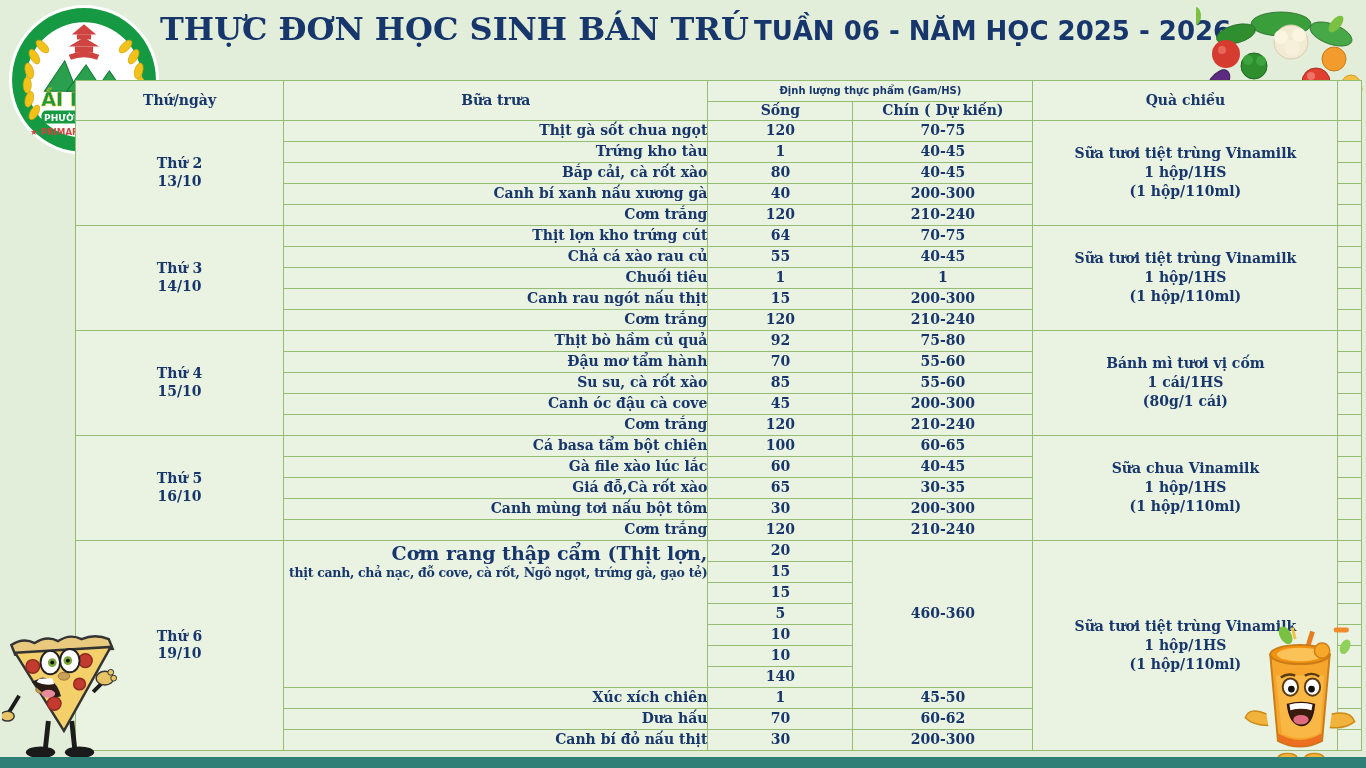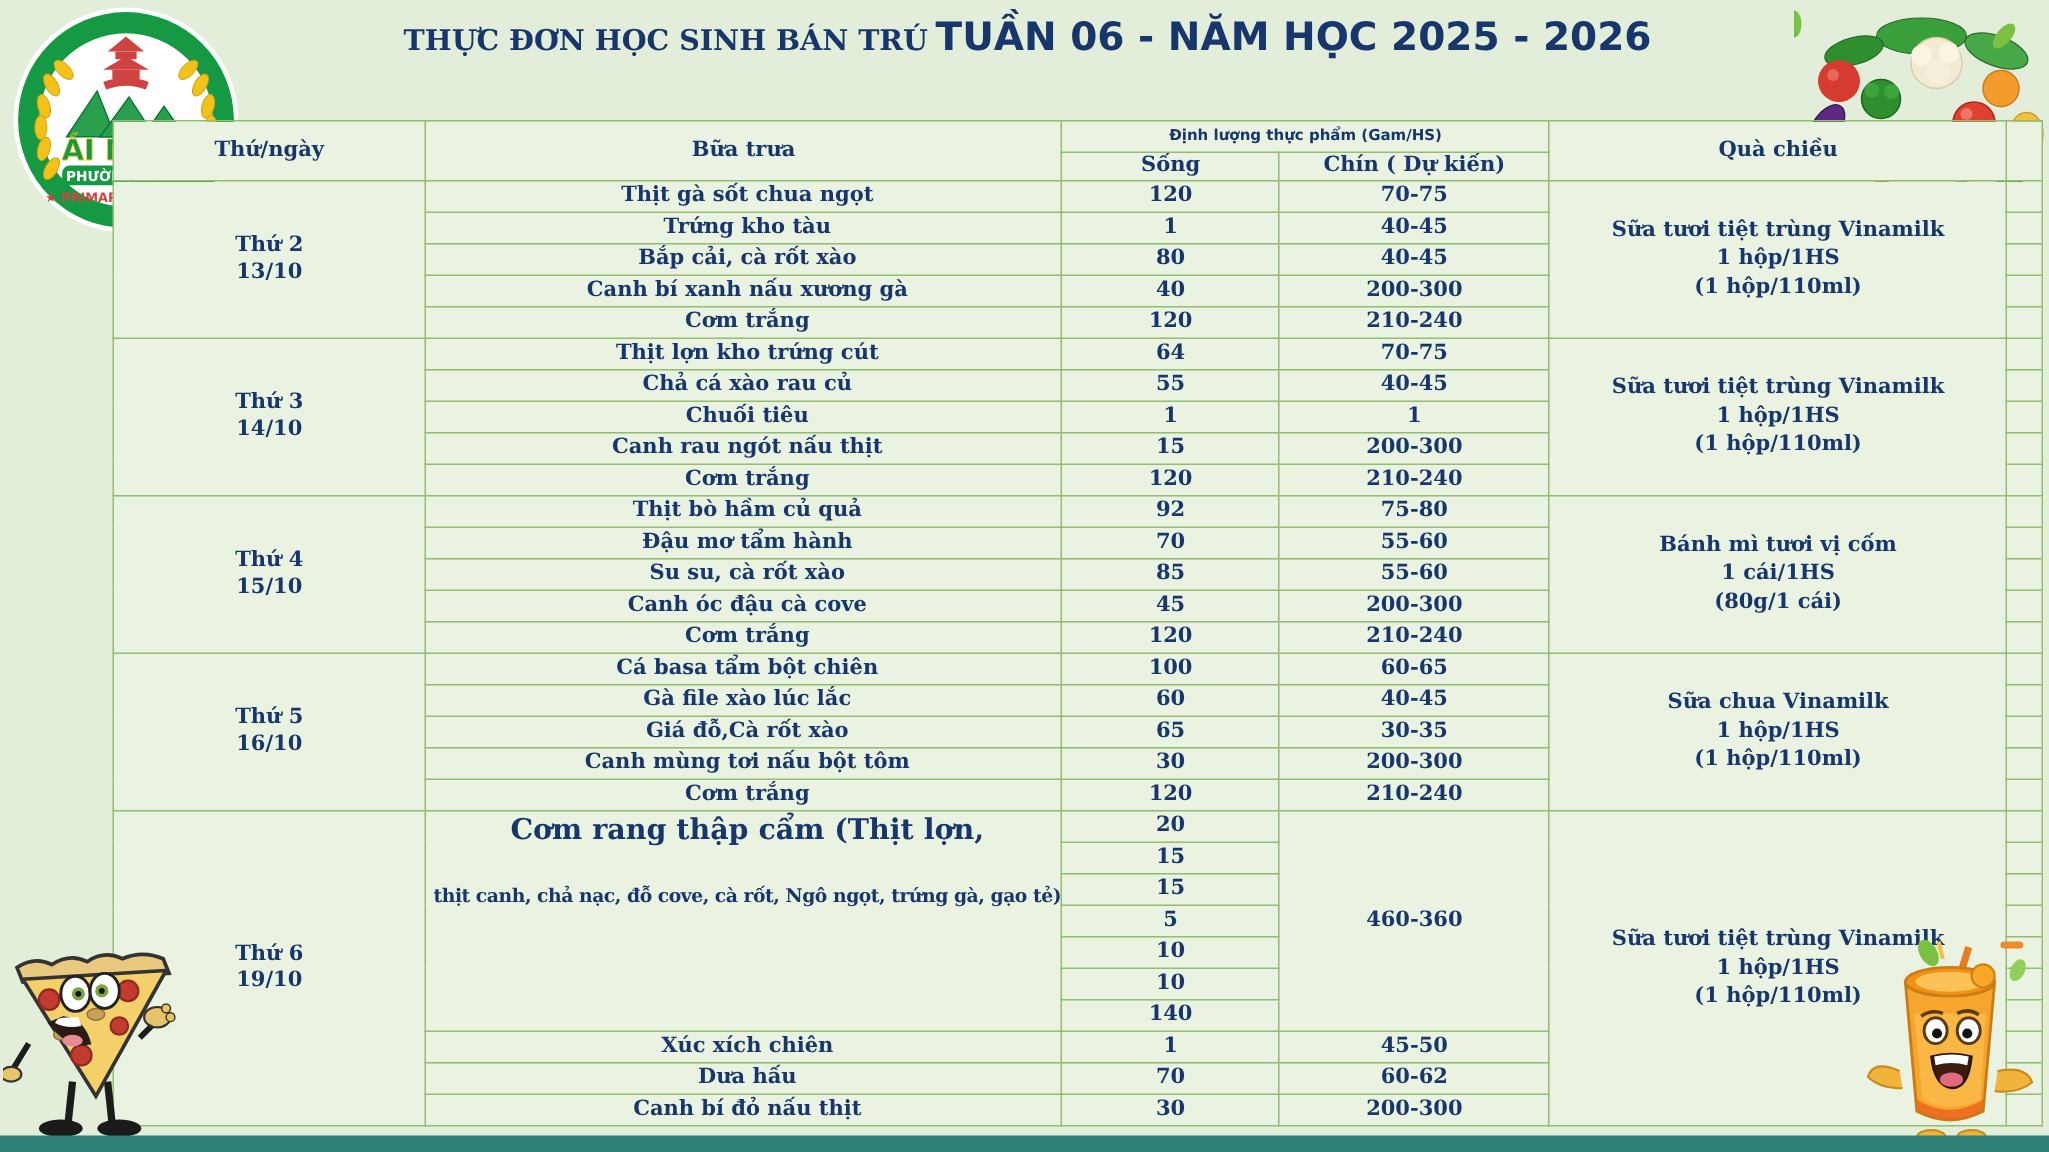--- a/index.html
+++ b/index.html
@@ -1,32 +1,32 @@
 <!DOCTYPE html>
 <html><head>
 <meta charset="utf-8">
 <style>
   html,body{margin:0;padding:0;}
   #screen{position:relative;width:1366px;height:768px;background:#e3eeda;overflow:hidden;
           font-family:"DejaVu Serif","Liberation Serif",serif;}
   
   .title{position:absolute;top:10px;left:160px;width:1050px;text-align:center;color:#17366b;white-space:nowrap;}
-  .title .t1{font-family:"DejaVu Serif","Liberation Serif",serif;font-weight:bold;font-size:19px;}
+  .title .t1{font-family:"DejaVu Serif","Liberation Serif",serif;font-weight:bold;font-size:32px;}
   .title .t2{font-family:"DejaVu Sans","Liberation Sans",sans-serif;font-weight:bold;font-size:26px;}
   
   table.menu{position:absolute;left:75px;top:80px;border-collapse:collapse;table-layout:fixed;}
   .menu td{border:1px solid #94bd72;background:#eaf3e1;color:#17366b;font-weight:bold;
            font-size:14px;padding:0;overflow:hidden;white-space:nowrap;height:20px;
            text-align:center;vertical-align:middle;line-height:1.25;}
   .menu tr.h1 td{height:20px;}
   .menu tr.h2 td{height:14px;}
-  .menu td.dish{text-align:center;padding-left:5px;}
+  .menu td.dish{text-align:right;padding-left:5px;}
   .menu td.combo{vertical-align:top;padding-top:1px;}
   .menu td.combo .cl1{font-size:19px;}
-  .menu td.combo .cl2{font-size:12.5px;letter-spacing:-0.3px;margin-top:24px;}
+  .menu td.combo .cl2{font-size:12.5px;letter-spacing:-0.3px;}
   .menu td.snack div{line-height:19px;}
   .menu td.hqty{font-family:"DejaVu Sans","Liberation Sans",sans-serif;font-size:10px;}
   .menu td.sliver{background:#eaf3e1;}
   
   .logo{position:absolute;left:8px;top:4px;width:152px;height:152px;}
   
   .veggies{position:absolute;right:0px;top:4px;width:170px;height:130px;}
   .pizza{position:absolute;left:2px;top:606px;width:120px;height:156px;}
   .juice{position:absolute;right:2px;top:618px;width:128px;height:144px;}
   .strip{position:absolute;left:0;bottom:0;width:1366px;height:11px;background:#2e7f75;}

